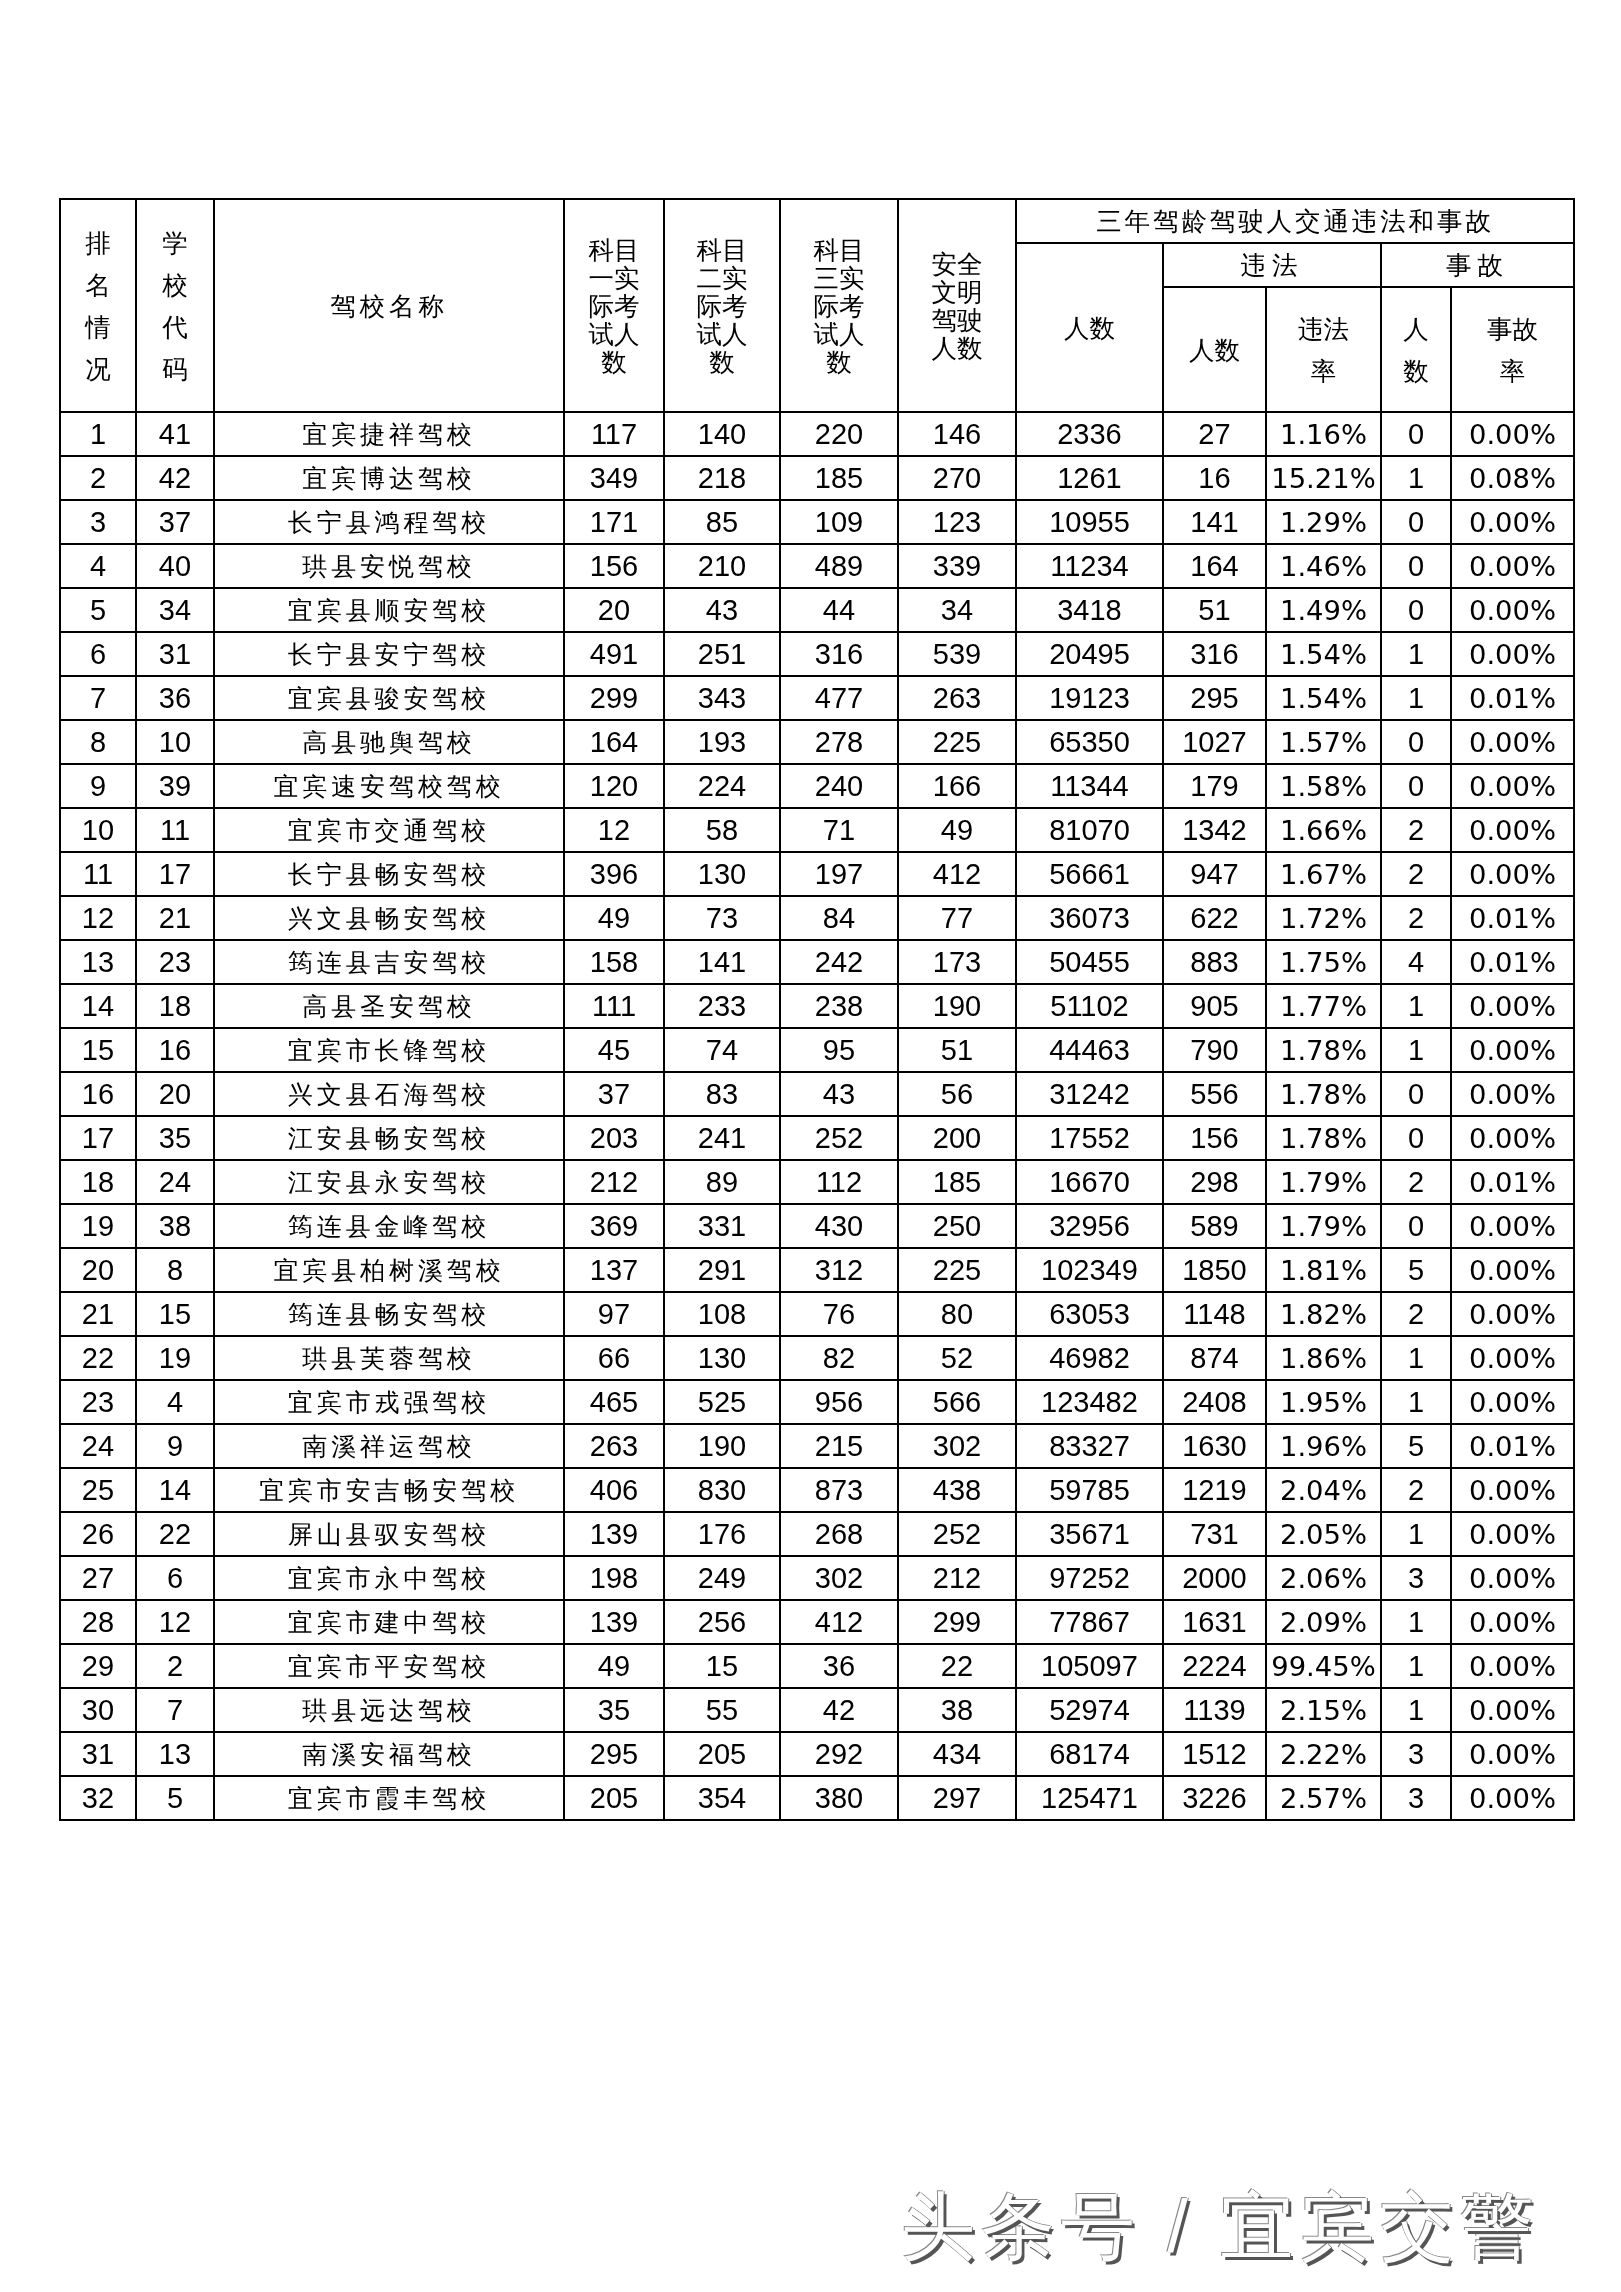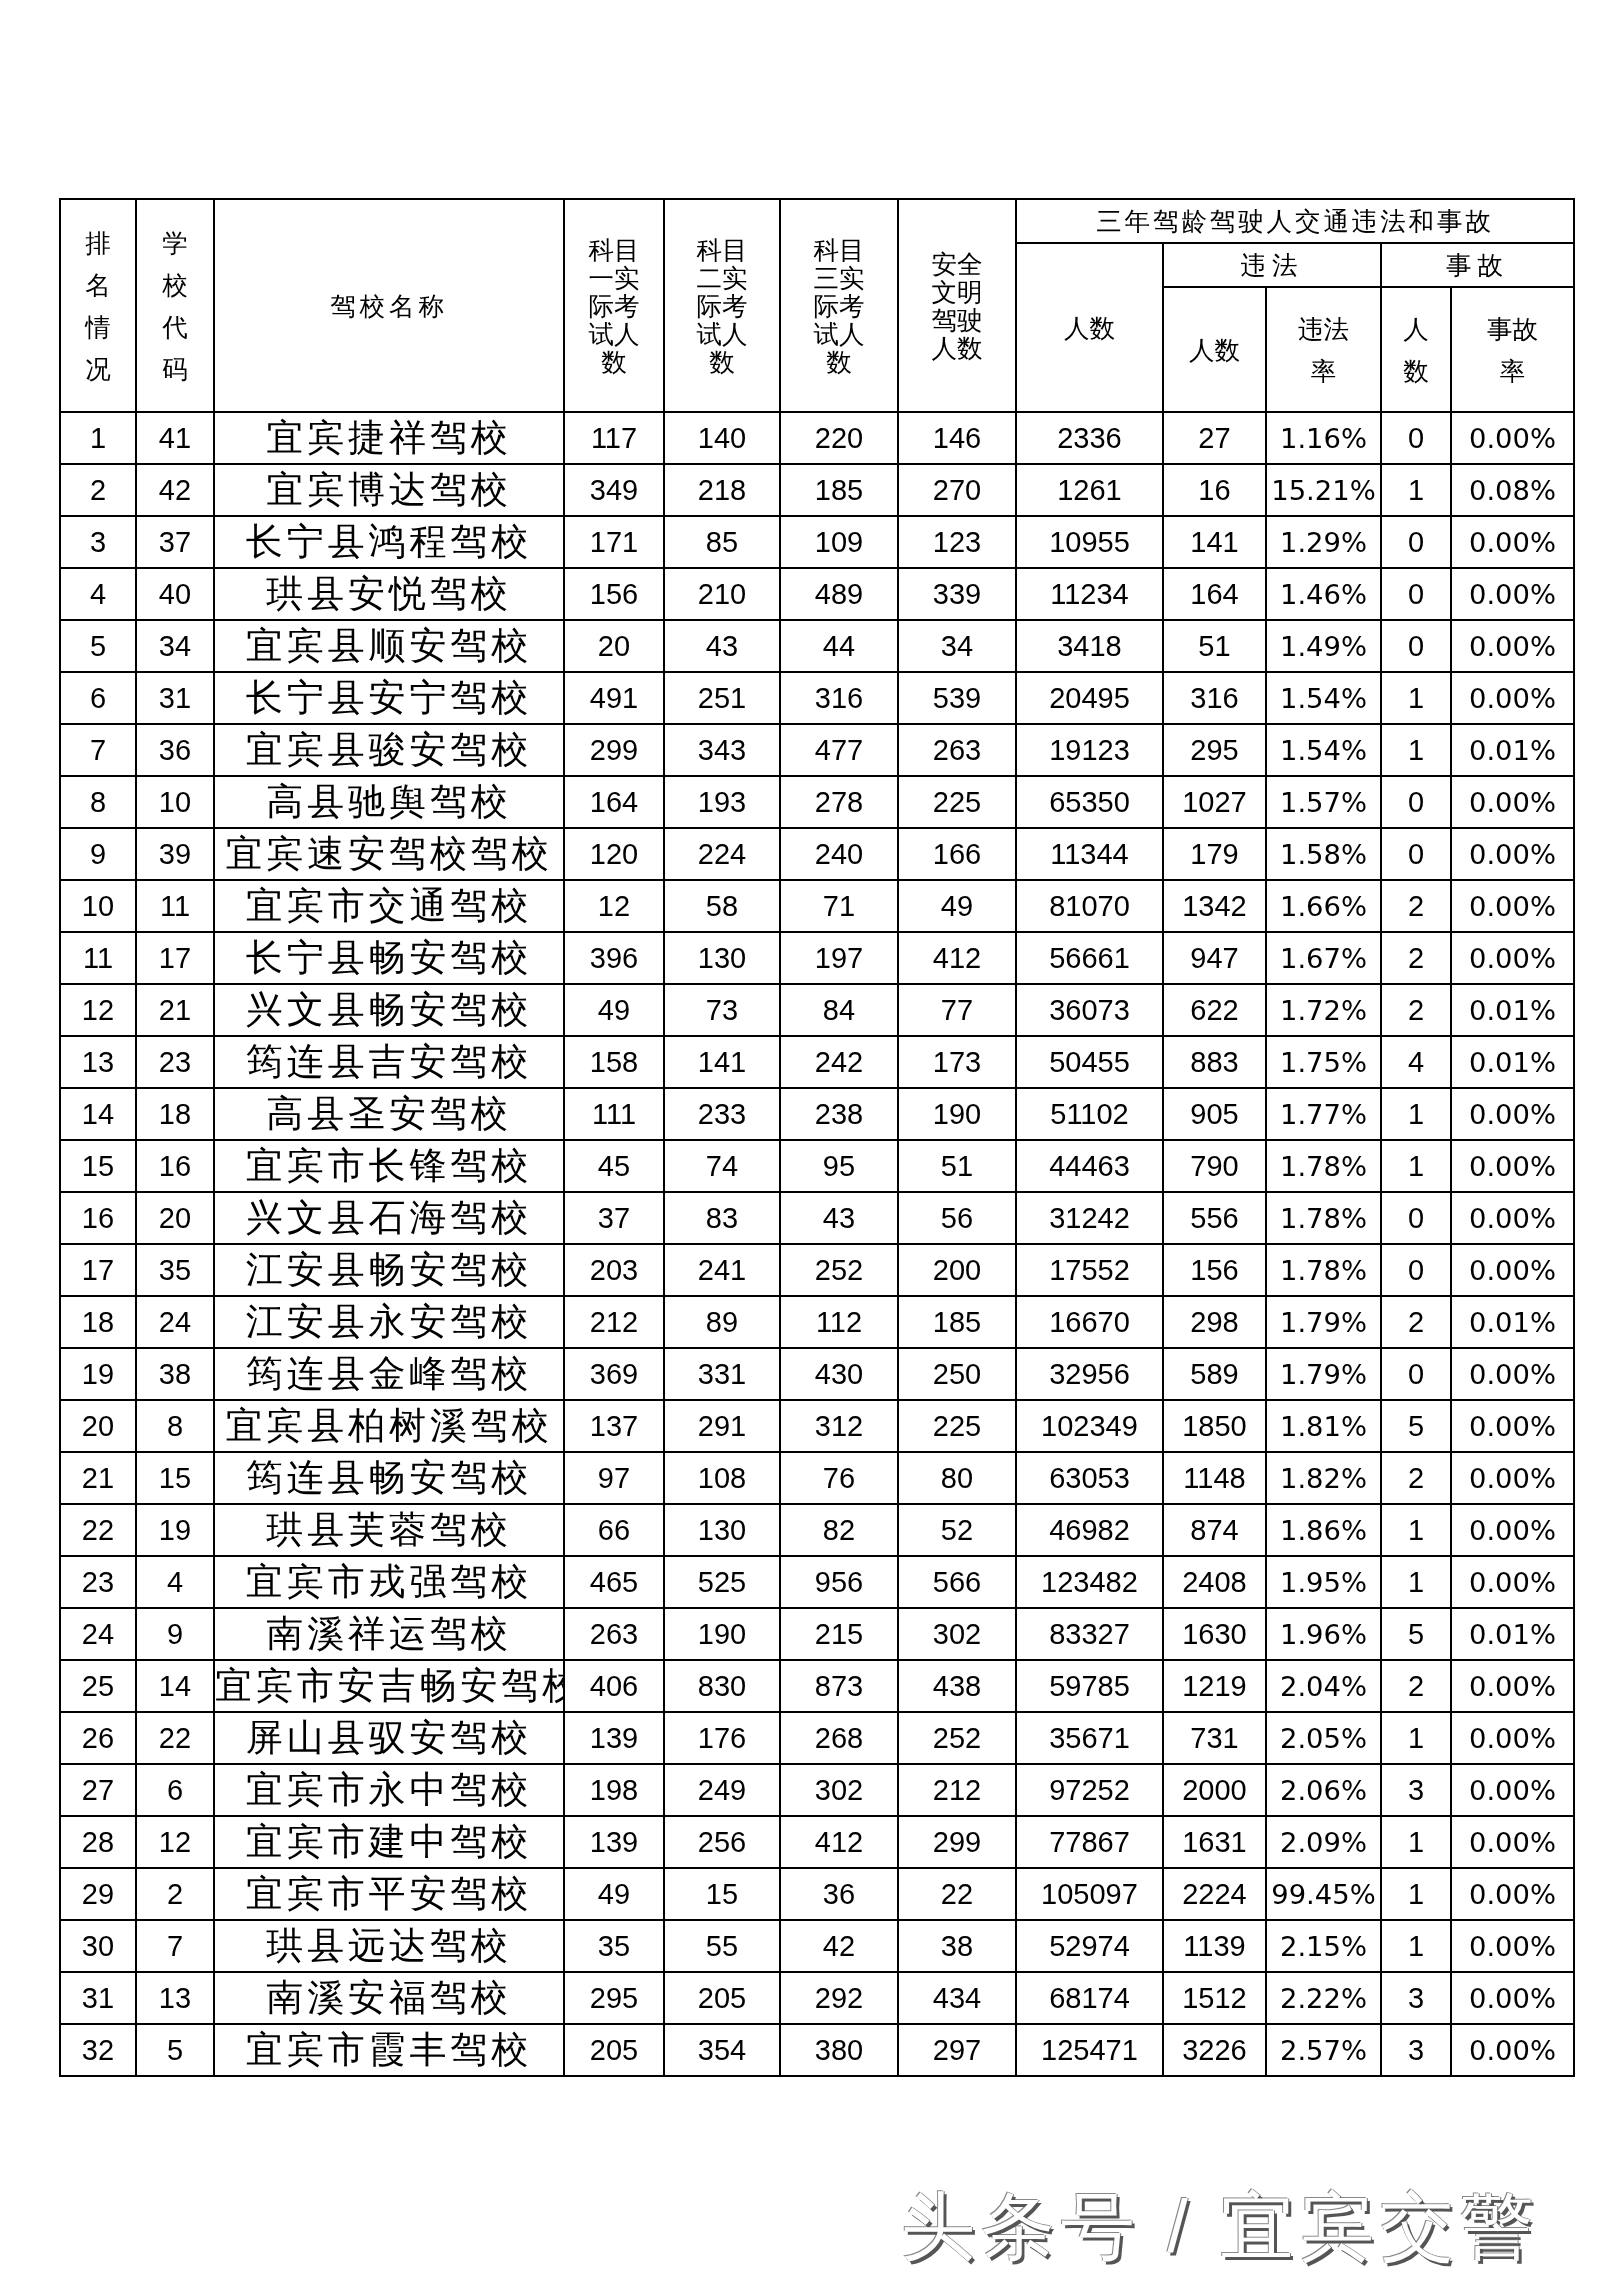--- a/index.html
+++ b/index.html
@@ -6,21 +6,21 @@
   body { width: 1621px; height: 2293px; position: relative; overflow: hidden;
          font-family: "DejaVu Serif", "Liberation Serif", serif; color: #000; }
   table.main { position: absolute; left: 59px; top: 198px; border-collapse: collapse;
                table-layout: fixed; width: 1512px; }
   table.main td, table.main th { border: 2px solid #000; padding: 0; text-align: center;
                vertical-align: middle; font-weight: normal; overflow: hidden; white-space: nowrap; }
   table.main th { font-family: "DejaVu Serif", serif; font-size: 25.5px; line-height: 42px; }
   th.vert { white-space: normal; }
   th.vert span { display: block; }
   td { font-family: "Liberation Sans", "DejaVu Sans", sans-serif; font-size: 29px; height: 42px; }
-  td.name { font-family: "DejaVu Serif", serif; font-size: 37px; letter-spacing: 3.9px; }
+  td.name { font-family: "DejaVu Serif", serif; font-size: 25px; letter-spacing: 3.9px; }
   td.pct { font-family: "DejaVu Sans", sans-serif; font-size: 27.4px; }
   .hdr-group { line-height: 41px; height: 41px; }
   .hdr-sub { line-height: 41px; height: 41px; }
   .watermark { position: absolute; left: 889px; top: 2178px; font-family: Liberation Sans, sans-serif;
                font-size: 74px; color: #ffffff; letter-spacing: 5.9px;
                text-shadow: 2.9px 2.9px 0 #555, -1px -1px 0 #888, 1px 0 0 #777; margin-left: 12px; }
 </style>
 </head>
 <body>
 

